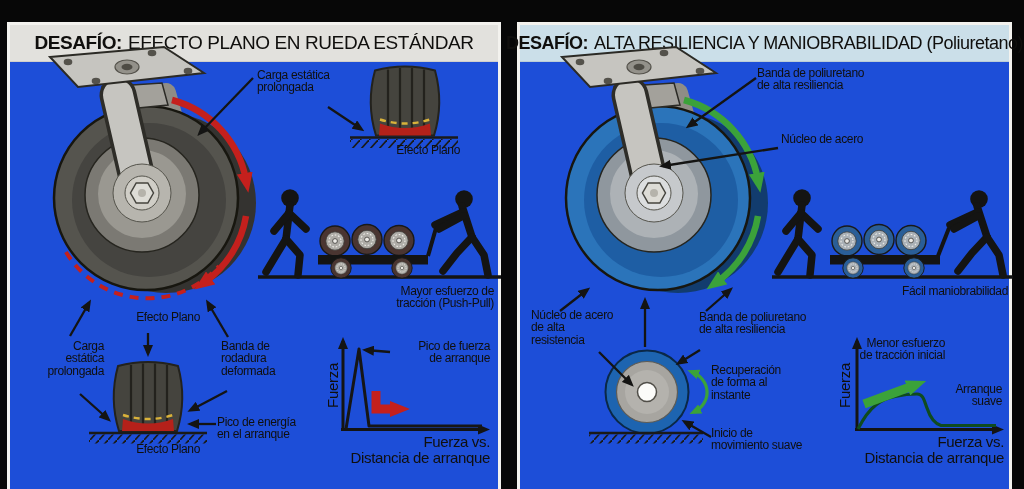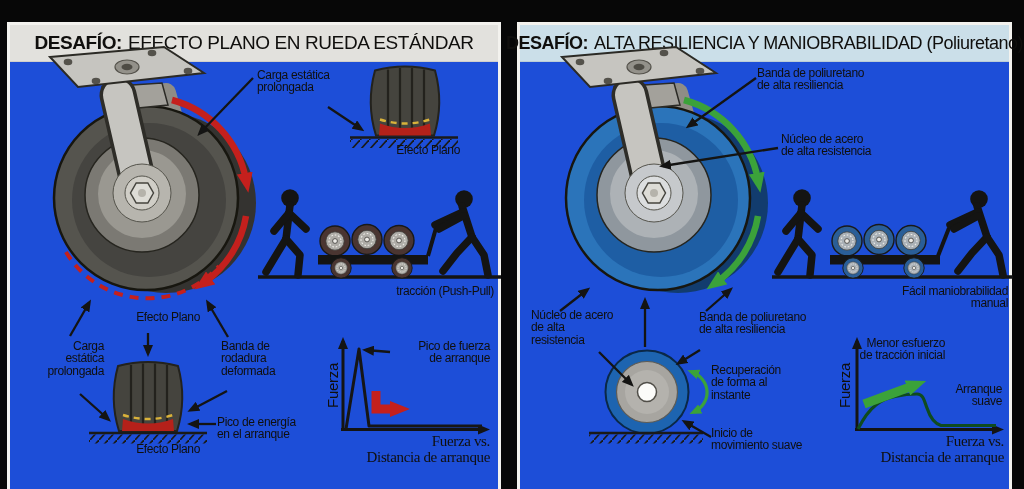--- a/index.html
+++ b/index.html
@@ -11,21 +11,21 @@
   .header{position:absolute;top:0;left:0;right:0;height:36px;display:flex;align-items:center;
           justify-content:center;white-space:nowrap;border-bottom:1px solid rgba(0,0,0,.08);}
   .header.hl{background:#e2e1dd;}
   .header.hr{background:#cbdfe9;}
   .title{font-size:19px;letter-spacing:-0.4px;}
   .hr .title{font-size:18px;letter-spacing:-0.5px;}
   .title .lead{font-weight:bold;margin-right:6px;}
   .scene{position:absolute;left:0;top:0;width:1024px;height:489px;}
   .lbl{position:absolute;font-size:12px;line-height:1.04;letter-spacing:-0.35px;white-space:nowrap;}
   .lbl.ctr{text-align:right;}
-  .lbl.sm{font-size:15px;font-family:Liberation Serif, serif;}
+  .lbl.sm{font-size:15px;}
   .ylab{position:absolute;width:48px;text-align:center;font-size:15px;letter-spacing:-0.3px;
         transform:rotate(-90deg);}
 </style>
 </head>
 <body>
 
 <div class="stage">
 
   <div class="panel pl">
     <div class="header hl">
@@ -215,20 +215,21 @@
   </svg>
 
   <div class="lbl" style="left:257px;top:69px">
     <div>Carga estática</div>
     <div>prolongada</div>
   </div>
   <div class="lbl ctr" style="left:356px;top:144px;width:104px">
     <div>Efecto Plano</div>
   </div>
   <div class="lbl ctr" style="left:310px;top:285px;width:184px">
+    <div>Mayor esfuerzo de</div>
     <div>tracción (Push-Pull)</div>
   </div>
   <div class="lbl ctr" style="left:100px;top:311px;width:100px">
     <div>Efecto Plano</div>
   </div>
   <div class="lbl ctr" style="left:10px;top:340px;width:94px">
     <div>Carga</div>
     <div>estática</div>
     <div>prolongada</div>
   </div>
@@ -253,25 +254,23 @@
     <div>Fuerza vs.</div>
     <div>Distancia de arranque</div>
   </div>
 
   <div class="lbl" style="left:757px;top:67px">
     <div>Banda de poliuretano</div>
     <div>de alta resiliencia</div>
   </div>
   <div class="lbl" style="left:781px;top:133px">
     <div>Núcleo de acero</div>
-    <div>de alta resistencia</div>
   </div>
   <div class="lbl ctr" style="left:824px;top:285px;width:184px">
     <div>Fácil maniobrabilidad</div>
-    <div>manual</div>
   </div>
   <div class="lbl" style="left:531px;top:309px">
     <div>Núcleo de acero</div>
     <div>de alta</div>
     <div>resistencia</div>
   </div>
   <div class="lbl" style="left:699px;top:311px">
     <div>Banda de poliuretano</div>
     <div>de alta resiliencia</div>
   </div>

